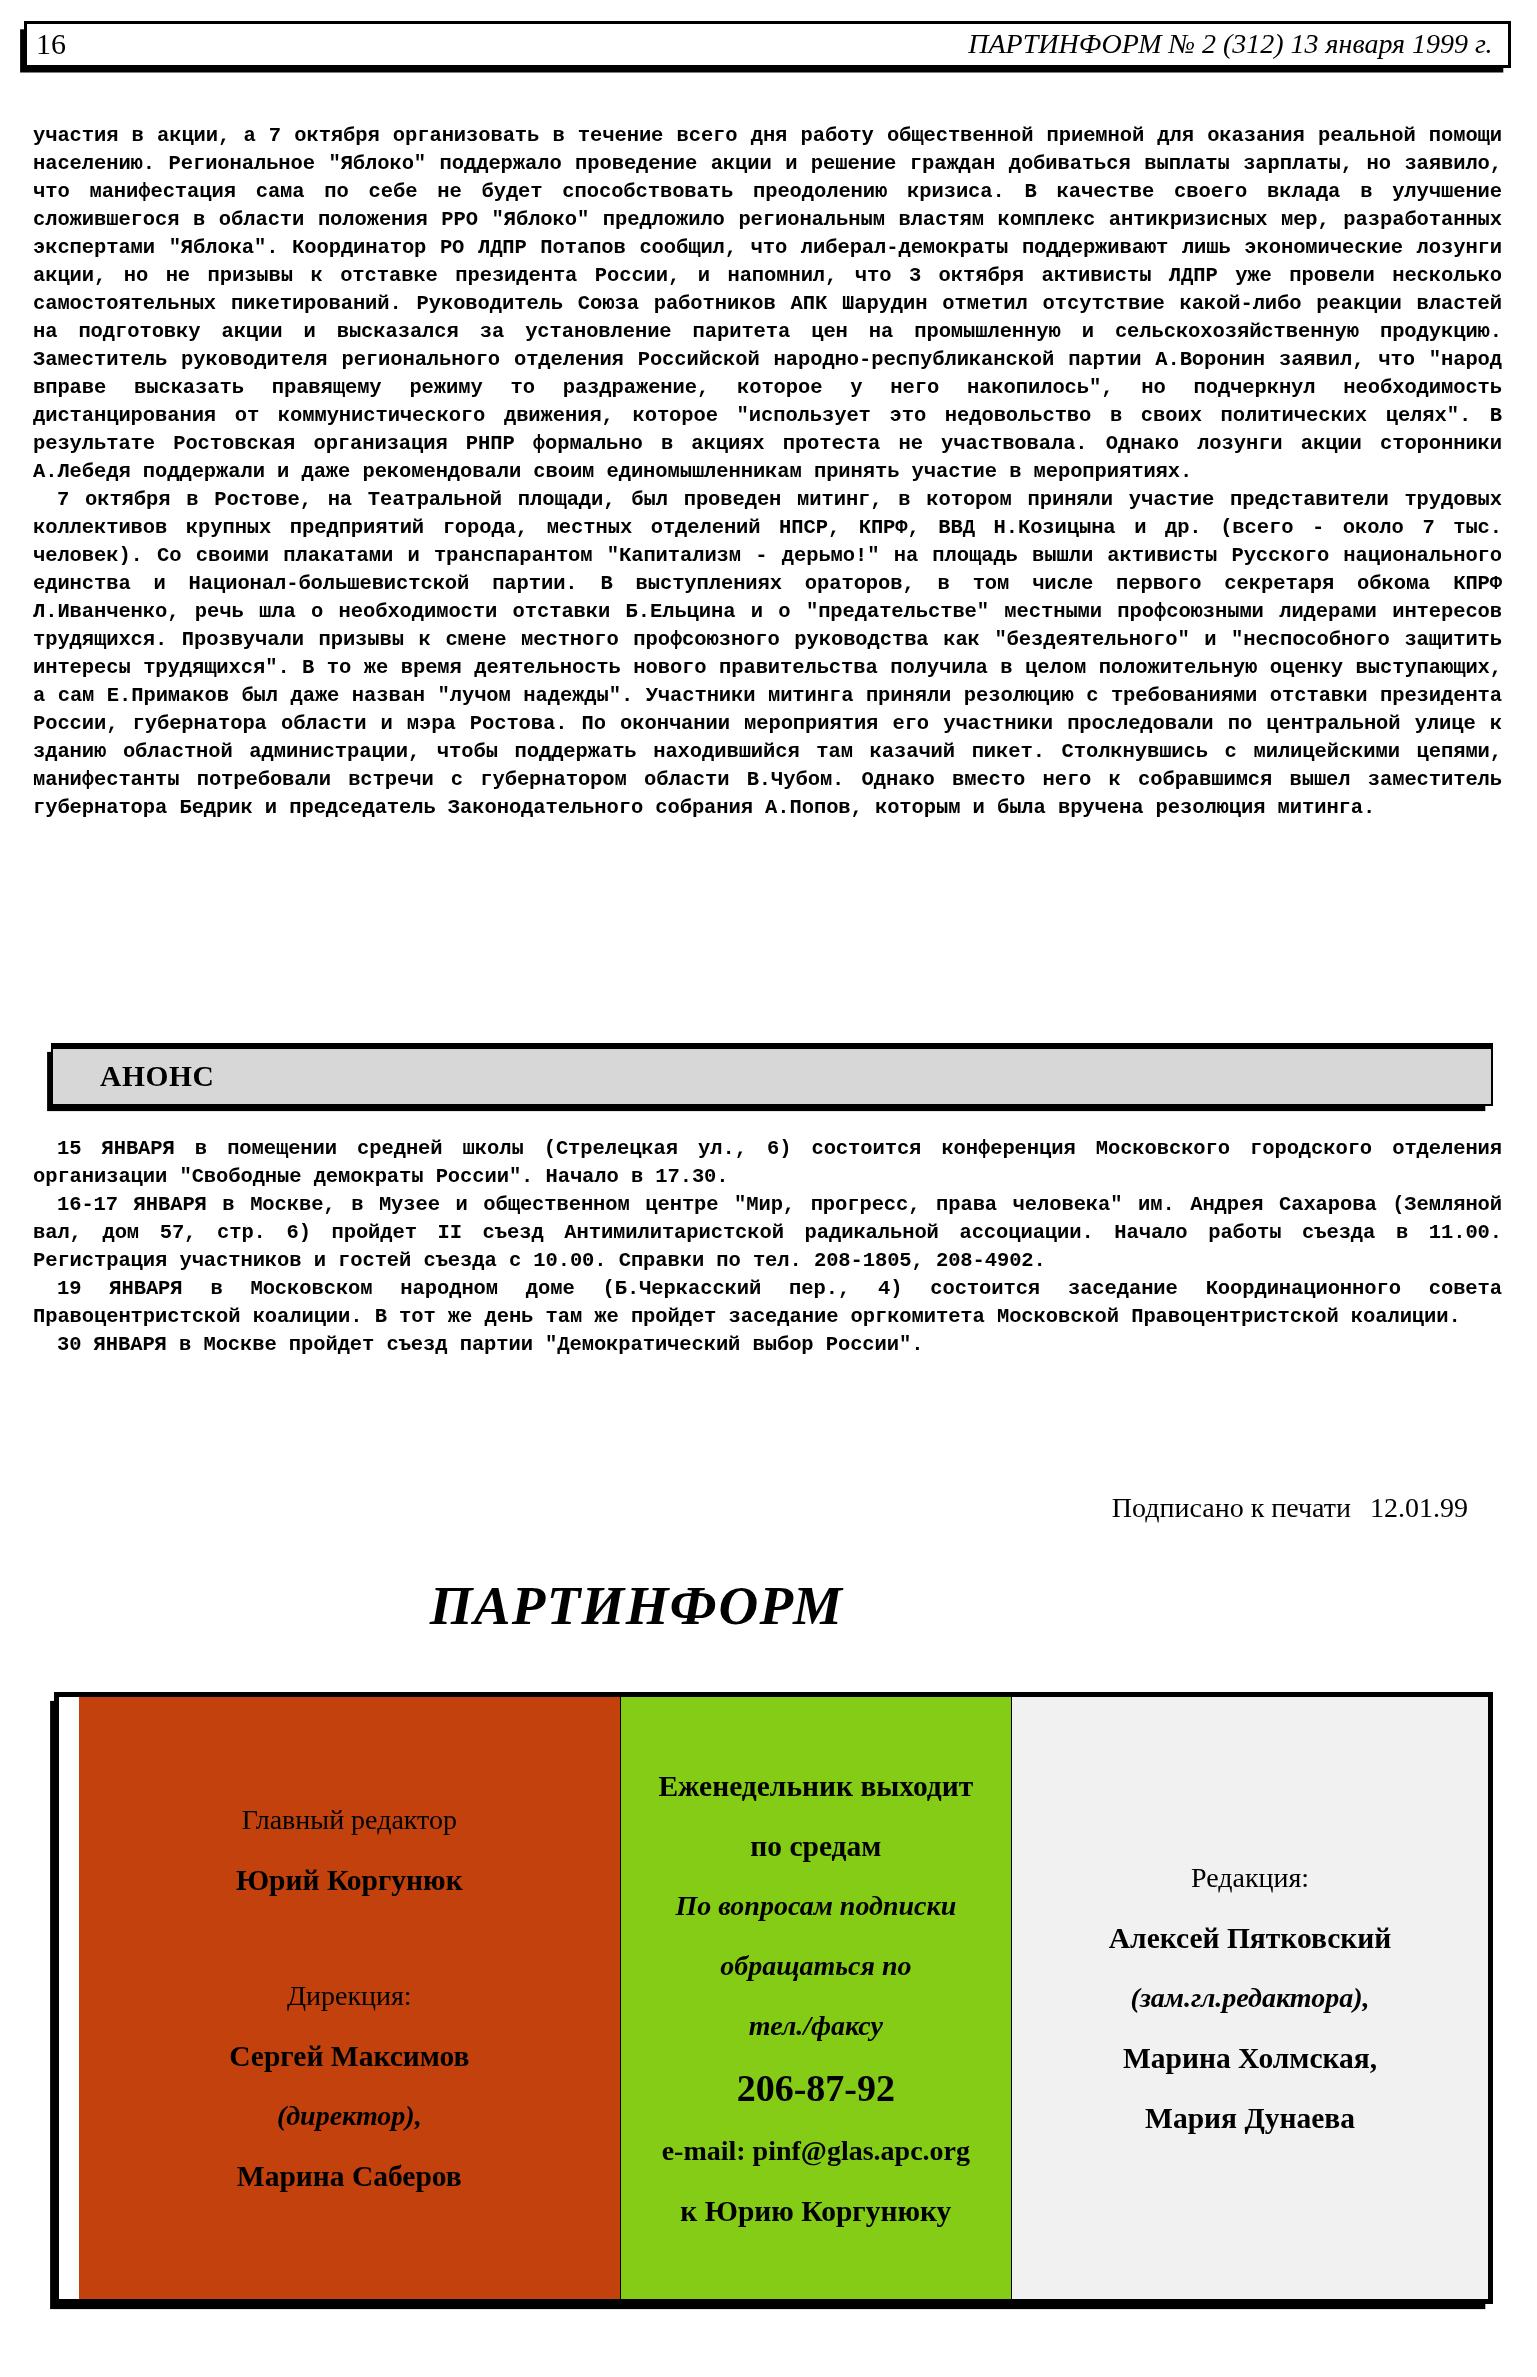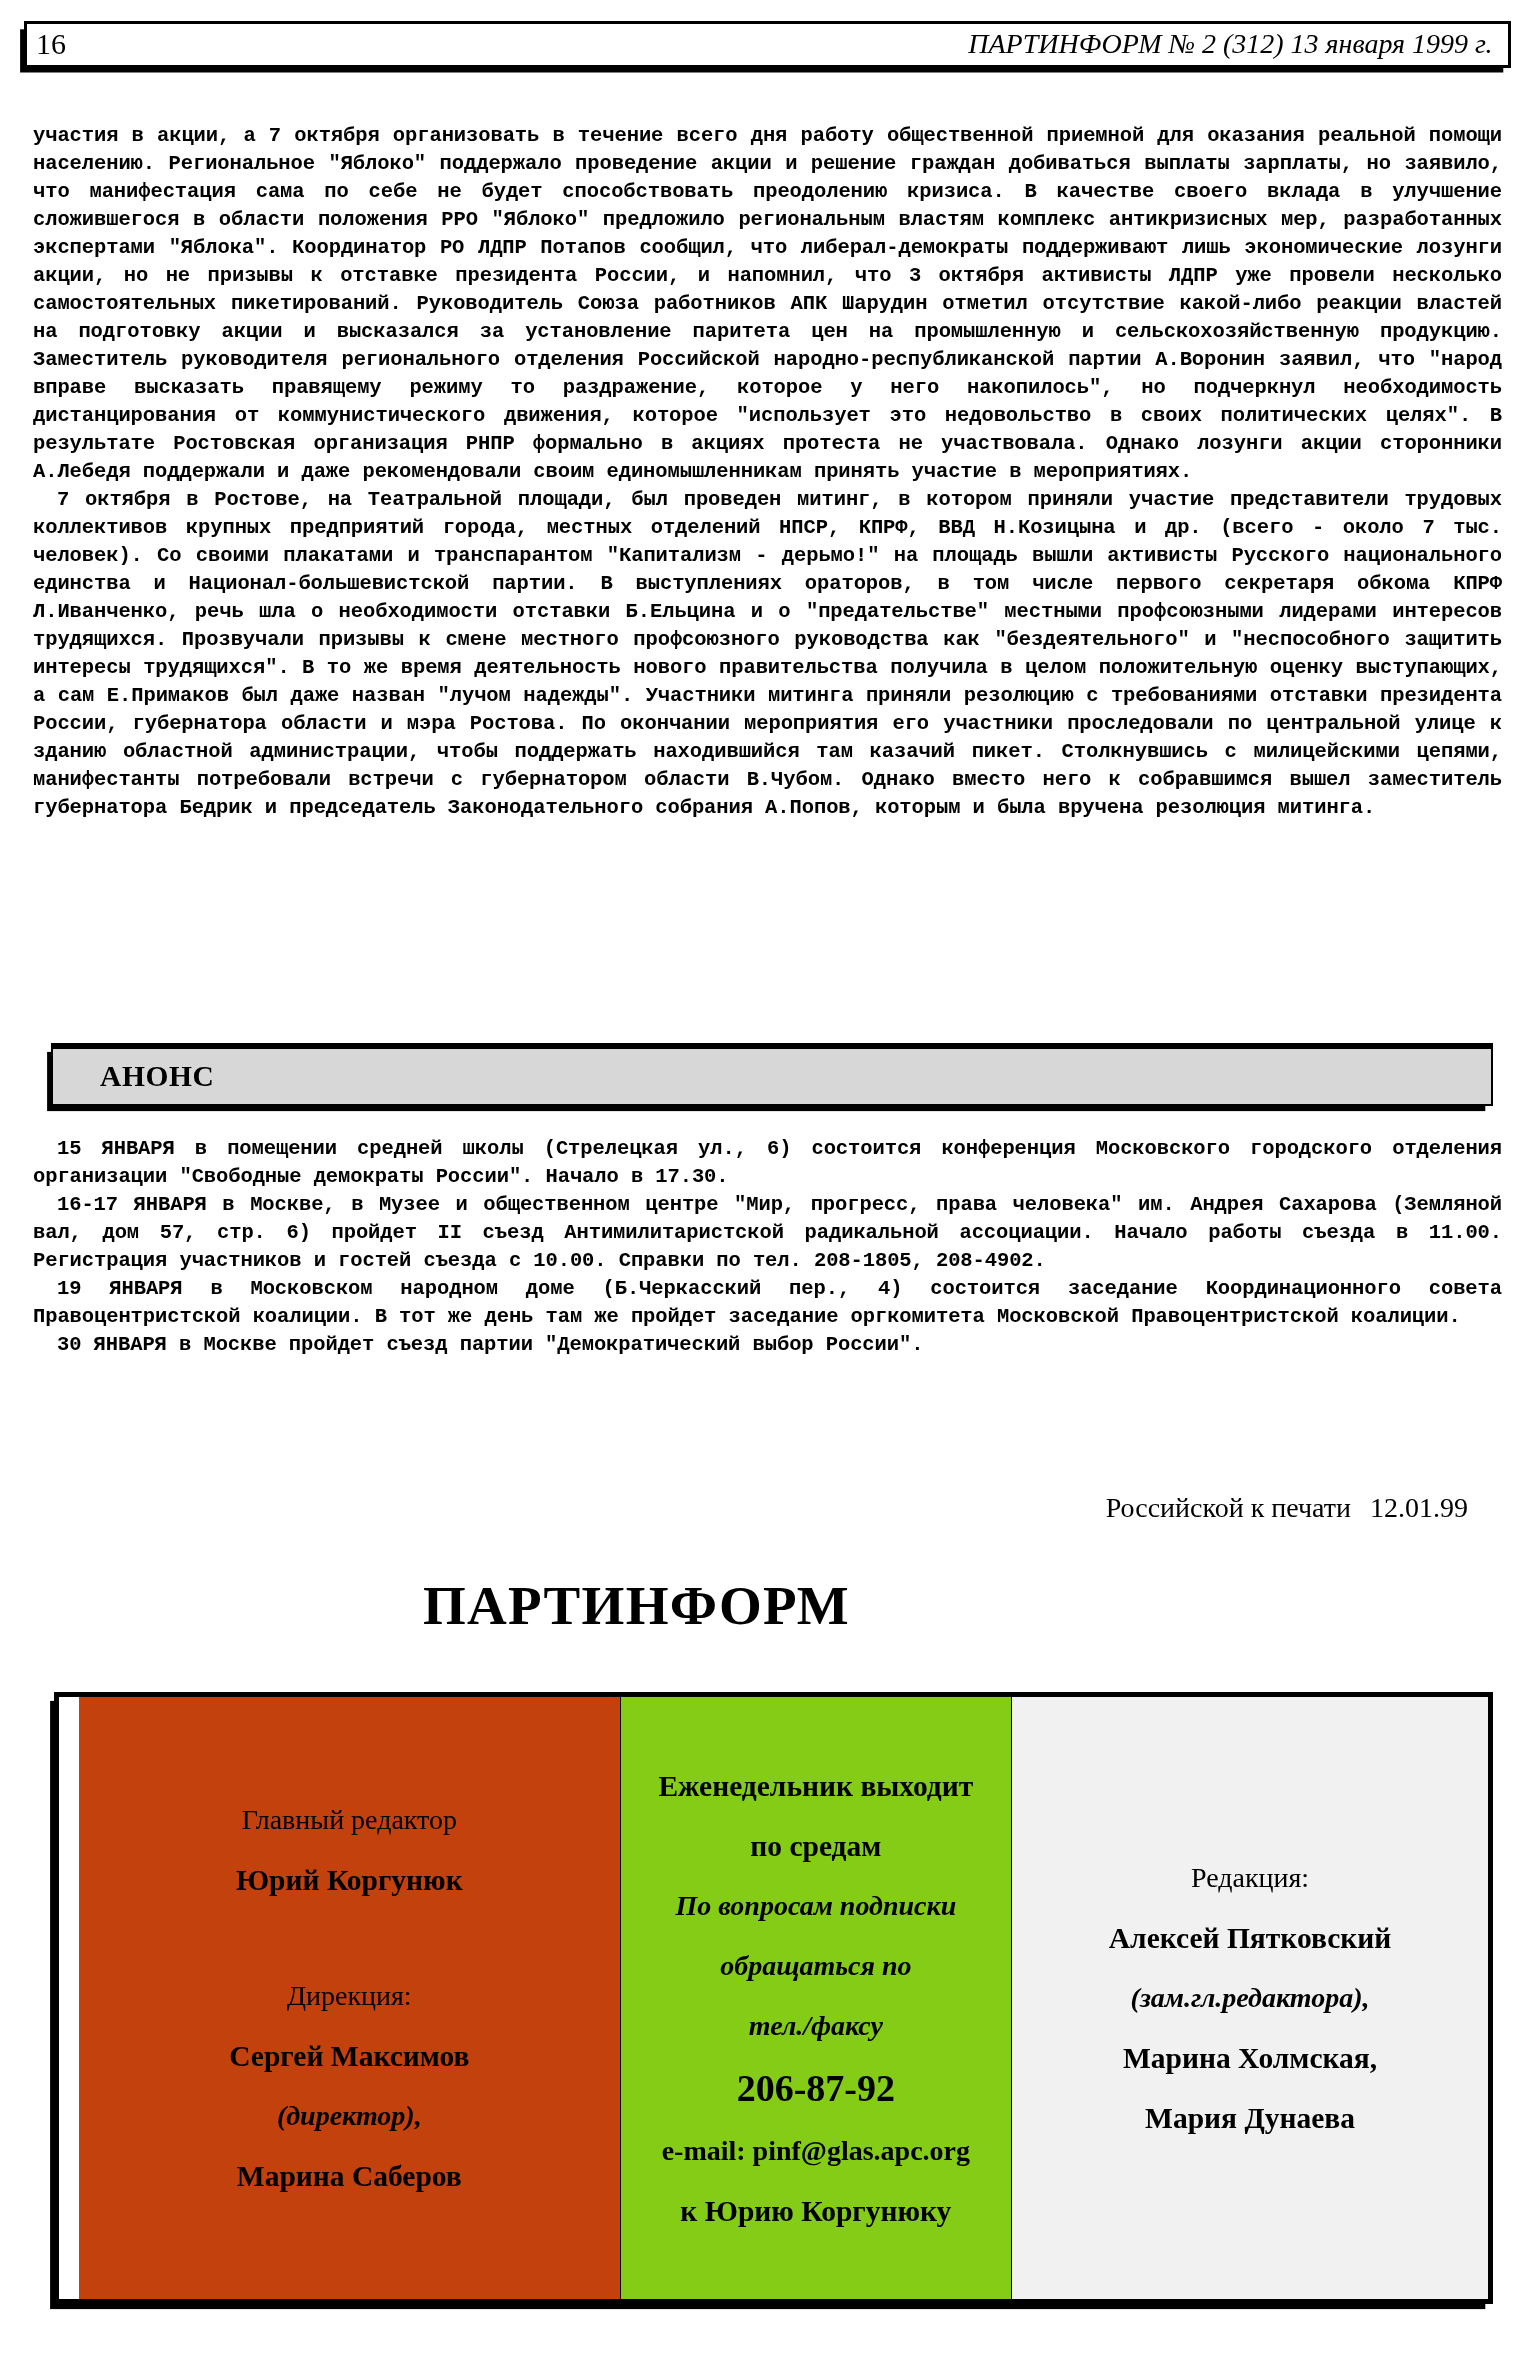--- a/index.html
+++ b/index.html
@@ -44,21 +44,21 @@
   .signed{
     position:absolute;top:1492px;left:0;width:1468px;text-align:right;
     font-family:"Liberation Serif","DejaVu Serif",serif;font-size:28px;
   }
   .signed .sdate{margin-left:19px;}
 
   
   .masthead{
     position:absolute;top:1573px;left:0;width:1273px;margin:0;text-align:center;
     font-family:"Liberation Serif","DejaVu Serif",serif;
-    font-weight:700;font-size:55px;letter-spacing:1.3px;line-height:1.2;
+    font-weight:700;font-style:italic;font-size:55px;letter-spacing:1.3px;line-height:1.2;
   }
 
   
   .colophon{
     position:absolute;left:54px;top:1692px;width:1439px;height:612px;
     box-sizing:border-box;border:5.1px solid #000;
     box-shadow:-5.8px 7px 0 -1.9px #000;
     display:flex;
     font-family:"Liberation Serif","DejaVu Serif",serif;
   }
@@ -94,21 +94,21 @@
   </div>
 
   <section class="announcements">
     <p class="para indent"><span>15 ЯНВАРЯ</span><span> в помещении средней школы (Стрелецкая ул., 6) состоится конференция Московского городского отделения организации "Свободные демократы России". Начало в 17.30.</span></p>
     <p class="para indent"><span>16-17 ЯНВАРЯ</span><span> в Москве, в Музее и общественном центре "Мир, прогресс, права человека" им. Андрея Сахарова (Земляной вал, дом 57, стр. 6) пройдет II съезд Антимилитаристской радикальной ассоциации. Начало работы съезда в 11.00. Регистрация участников и гостей съезда с 10.00. Справки по тел. 208-1805, 208-4902.</span></p>
     <p class="para indent"><span>19 ЯНВАРЯ</span><span> в Московском народном доме (Б.Черкасский пер., 4) состоится заседание Координационного совета Правоцентристской коалиции. В тот же день там же пройдет заседание оргкомитета Московской Правоцентристской коалиции.</span></p>
     <p class="para indent"><span>30 ЯНВАРЯ</span><span> в Москве пройдет съезд партии "Демократический выбор России".</span></p>
   </section>
 
   <div class="signed">
-    <span>Российской к печати</span><span class="sdate">12.01.99</span>
+    <span>Подписано к печати</span><span class="sdate">12.01.99</span>
   </div>
 
   <h1 class="masthead">ПАРТИНФОРМ</h1>
 
   <div class="colophon">
 
     <div class="cell cell-left">
       <div class="cline">Главный редактор</div>
       <div class="cline b">Юрий Коргунюк</div>
       <div class="gap"></div>

